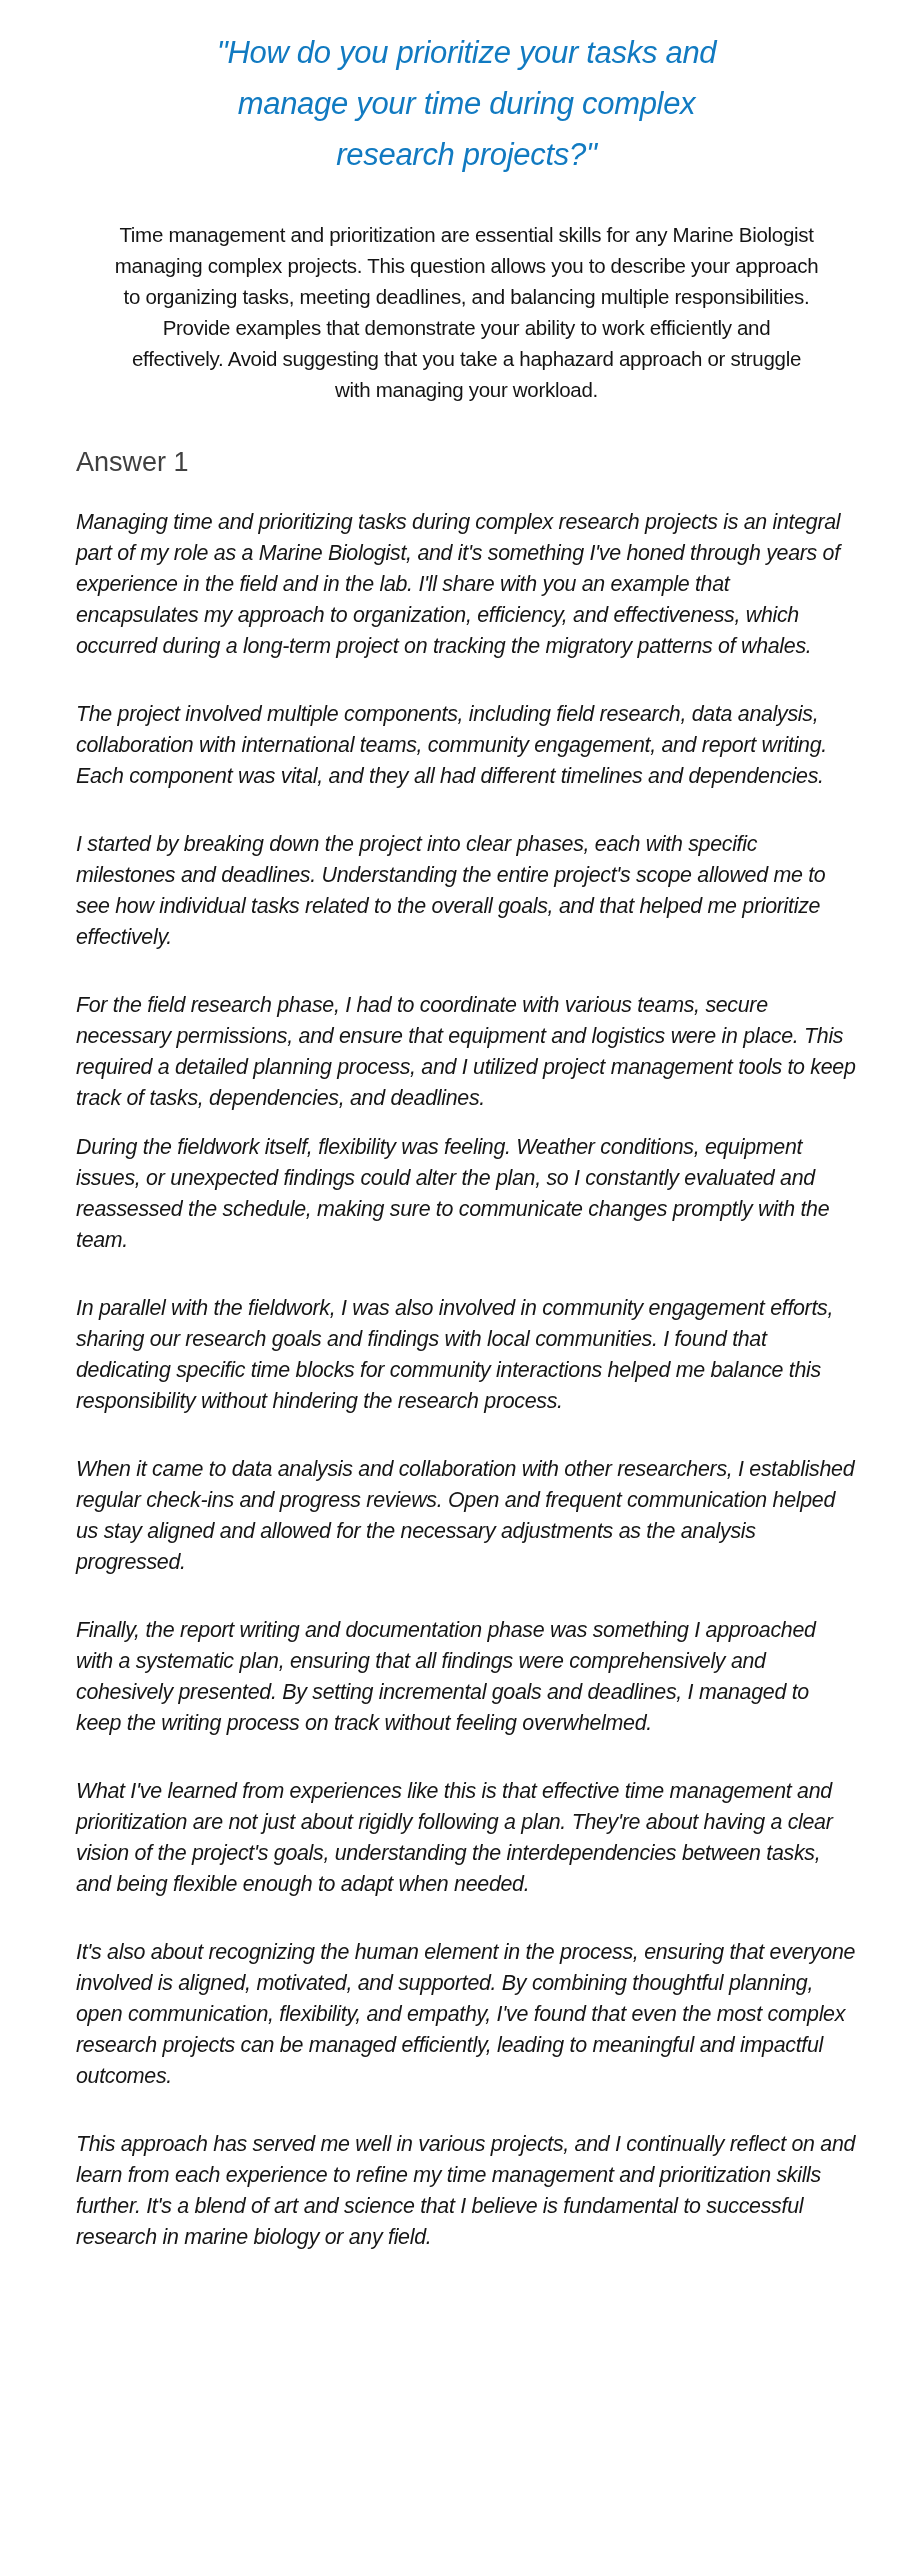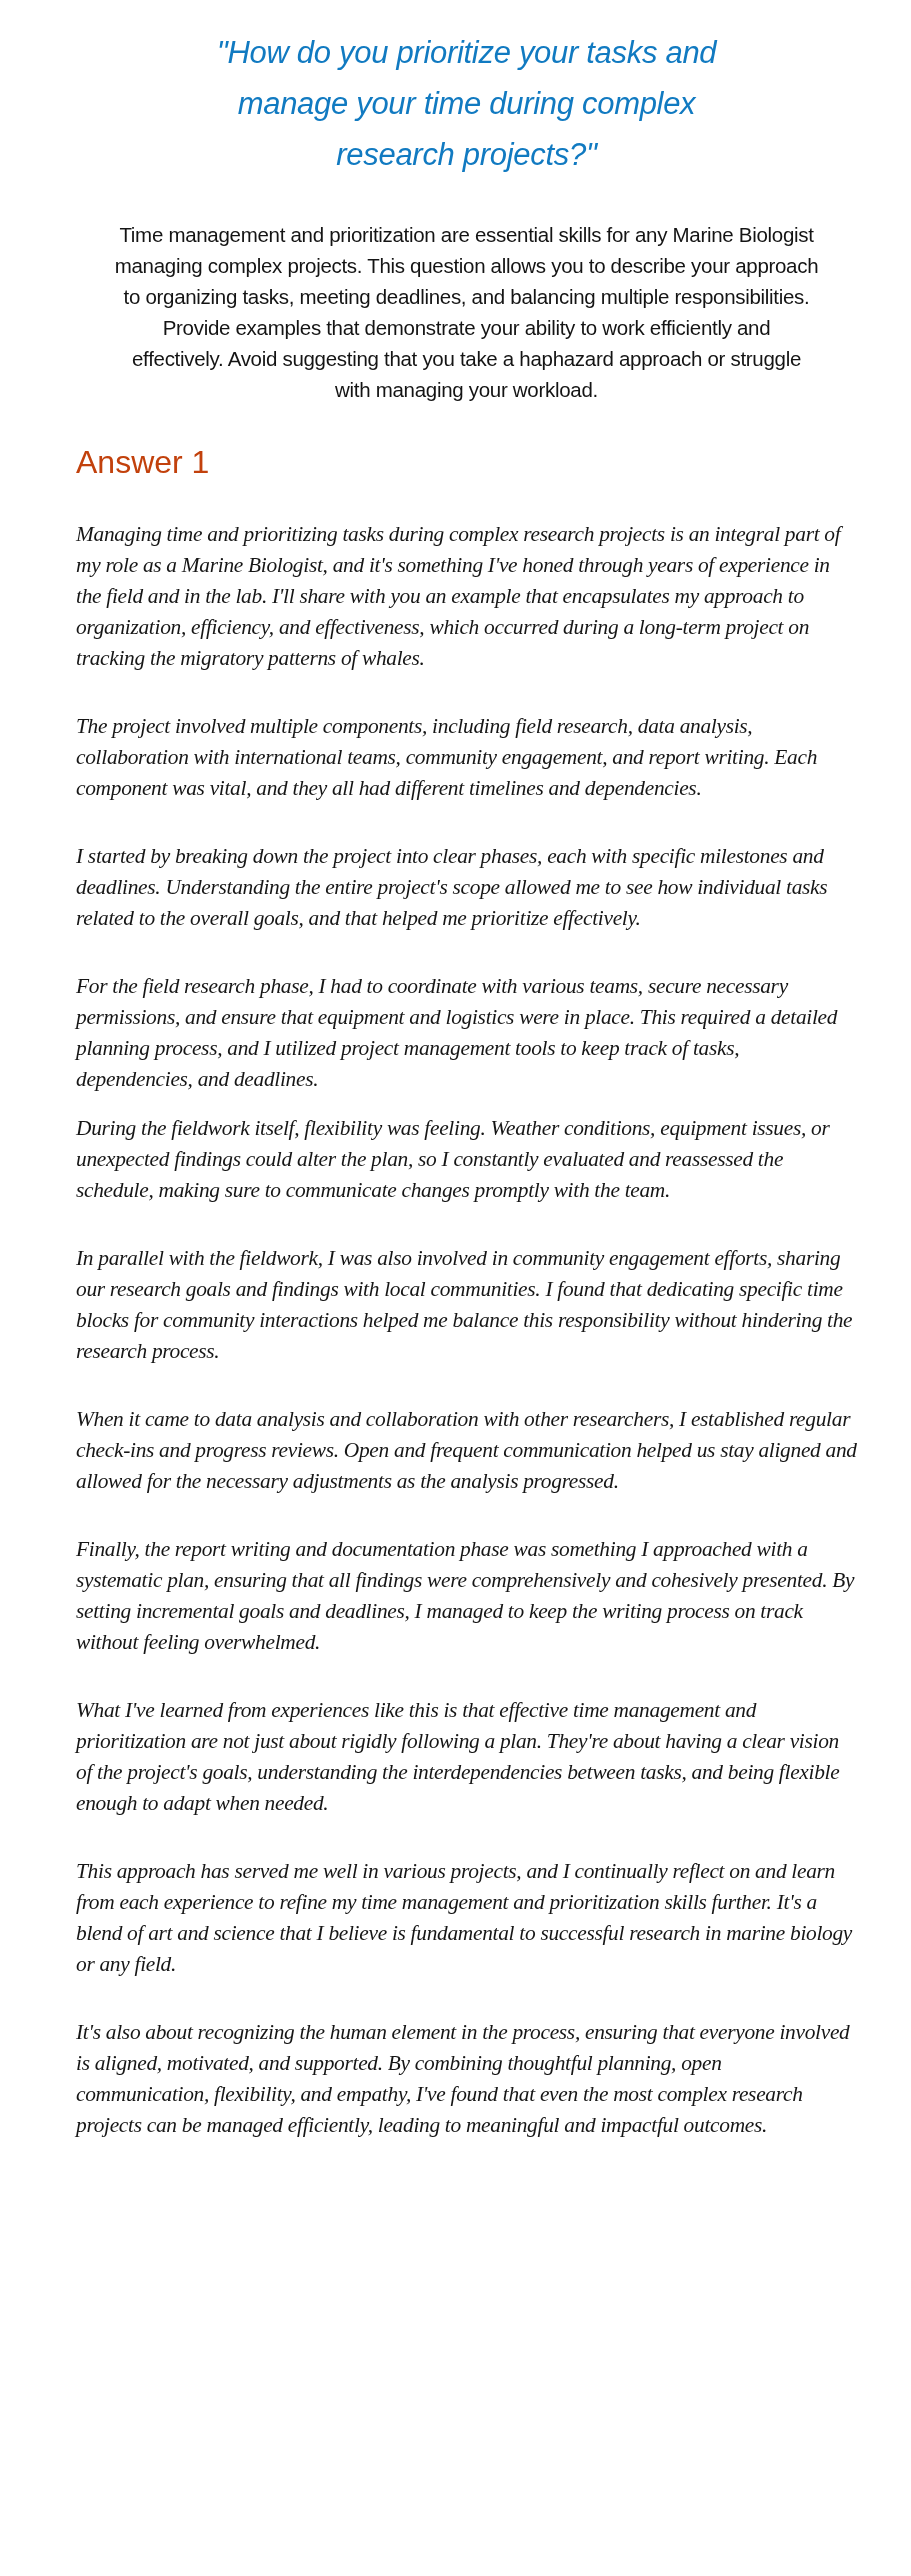--- a/index.html
+++ b/index.html
@@ -33,28 +33,27 @@
     margin: 39px 0 16px 0;
     font-size: 20.5px;
     line-height: 31px;
     text-align: center;
     color: #141414;
     white-space: pre-line;
     letter-spacing: -0.3px;
   }
   .answer-heading {
     margin: 39px 0 0 0;
-    font-size: 32px;
+    font-size: 27px;
     font-weight: 500;
     line-height: 36px;
-    color: #c2410c;
+    color: #404040;
   }
   .answer-body {
-    margin-top: 39px;
-    font-family: Liberation Serif, serif;
+    margin-top: 27px;
   }
   .answer-body p {
     margin: 0 0 37px 0;
     max-width: 786px;
     font-size: 21.4px;
     font-style: italic;
     line-height: 31px;
     color: #161616;
     letter-spacing: -0.3px;
   }
@@ -83,18 +82,18 @@
   <div class="answer-body">
     <p>Managing time and prioritizing tasks during complex research projects is an integral part of my role as a Marine Biologist, and it's something I've honed through years of experience in the field and in the lab. I'll share with you an example that encapsulates my approach to organization, efficiency, and effectiveness, which occurred during a long-term project on tracking the migratory patterns of whales.</p>
     <p>The project involved multiple components, including field research, data analysis, collaboration with international teams, community engagement, and report writing. Each component was vital, and they all had different timelines and dependencies.</p>
     <p>I started by breaking down the project into clear phases, each with specific milestones and deadlines. Understanding the entire project's scope allowed me to see how individual tasks related to the overall goals, and that helped me prioritize effectively.</p>
     <p class="tight">For the field research phase, I had to coordinate with various teams, secure necessary permissions, and ensure that equipment and logistics were in place. This required a detailed planning process, and I utilized project management tools to keep track of tasks, dependencies, and deadlines.</p>
     <p>During the fieldwork itself, flexibility was feeling. Weather conditions, equipment issues, or unexpected findings could alter the plan, so I constantly evaluated and reassessed the schedule, making sure to communicate changes promptly with the team.</p>
     <p>In parallel with the fieldwork, I was also involved in community engagement efforts, sharing our research goals and findings with local communities. I found that dedicating specific time blocks for community interactions helped me balance this responsibility without hindering the research process.</p>
     <p>When it came to data analysis and collaboration with other researchers, I established regular check-ins and progress reviews. Open and frequent communication helped us stay aligned and allowed for the necessary adjustments as the analysis progressed.</p>
     <p>Finally, the report writing and documentation phase was something I approached with a systematic plan, ensuring that all findings were comprehensively and cohesively presented. By setting incremental goals and deadlines, I managed to keep the writing process on track without feeling overwhelmed.</p>
     <p>What I've learned from experiences like this is that effective time management and prioritization are not just about rigidly following a plan. They're about having a clear vision of the project's goals, understanding the interdependencies between tasks, and being flexible enough to adapt when needed.</p>
+    <p>It's also about recognizing the human element in the process, ensuring that everyone involved is aligned, motivated, and supported. By combining thoughtful planning, open communication, flexibility, and empathy, I've found that even the most complex research projects can be managed efficiently, leading to meaningful and impactful outcomes.</p>
     <p>This approach has served me well in various projects, and I continually reflect on and learn from each experience to refine my time management and prioritization skills further. It's a blend of art and science that I believe is fundamental to successful research in marine biology or any field.</p>
-    <p>It's also about recognizing the human element in the process, ensuring that everyone involved is aligned, motivated, and supported. By combining thoughtful planning, open communication, flexibility, and empathy, I've found that even the most complex research projects can be managed efficiently, leading to meaningful and impactful outcomes.</p>
   </div>
 
 </div>
 
 
 </body></html>

